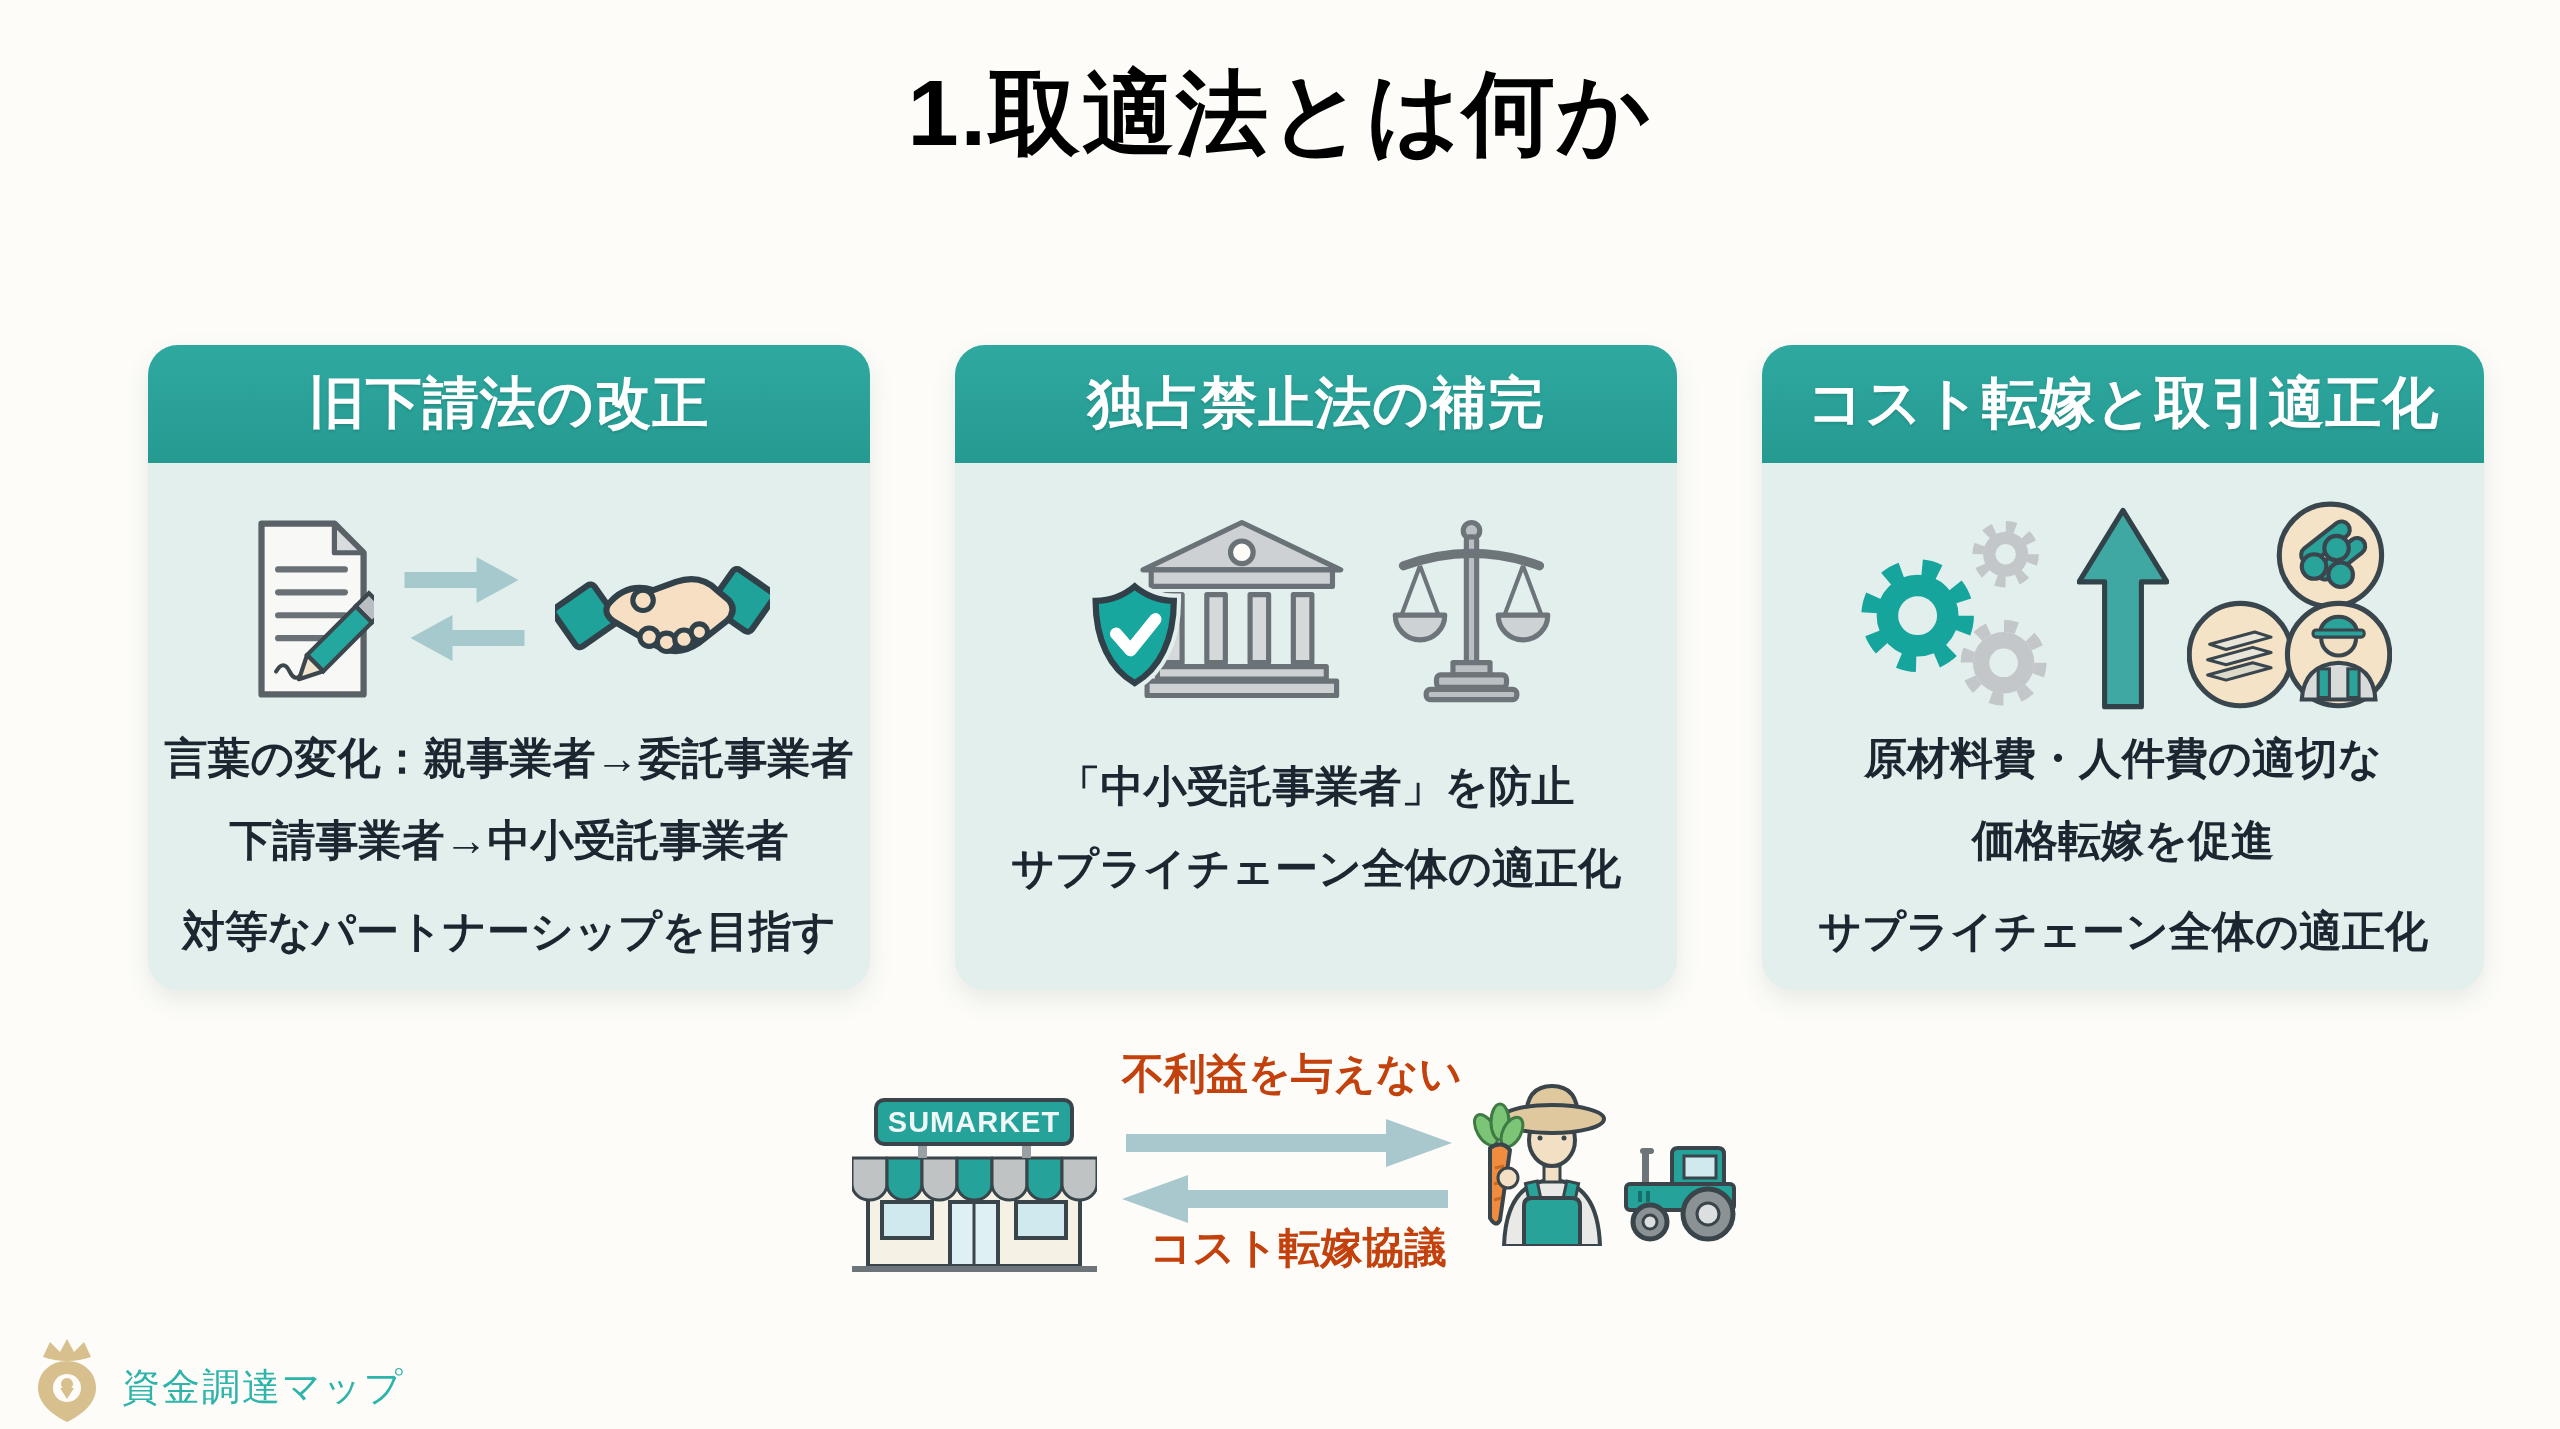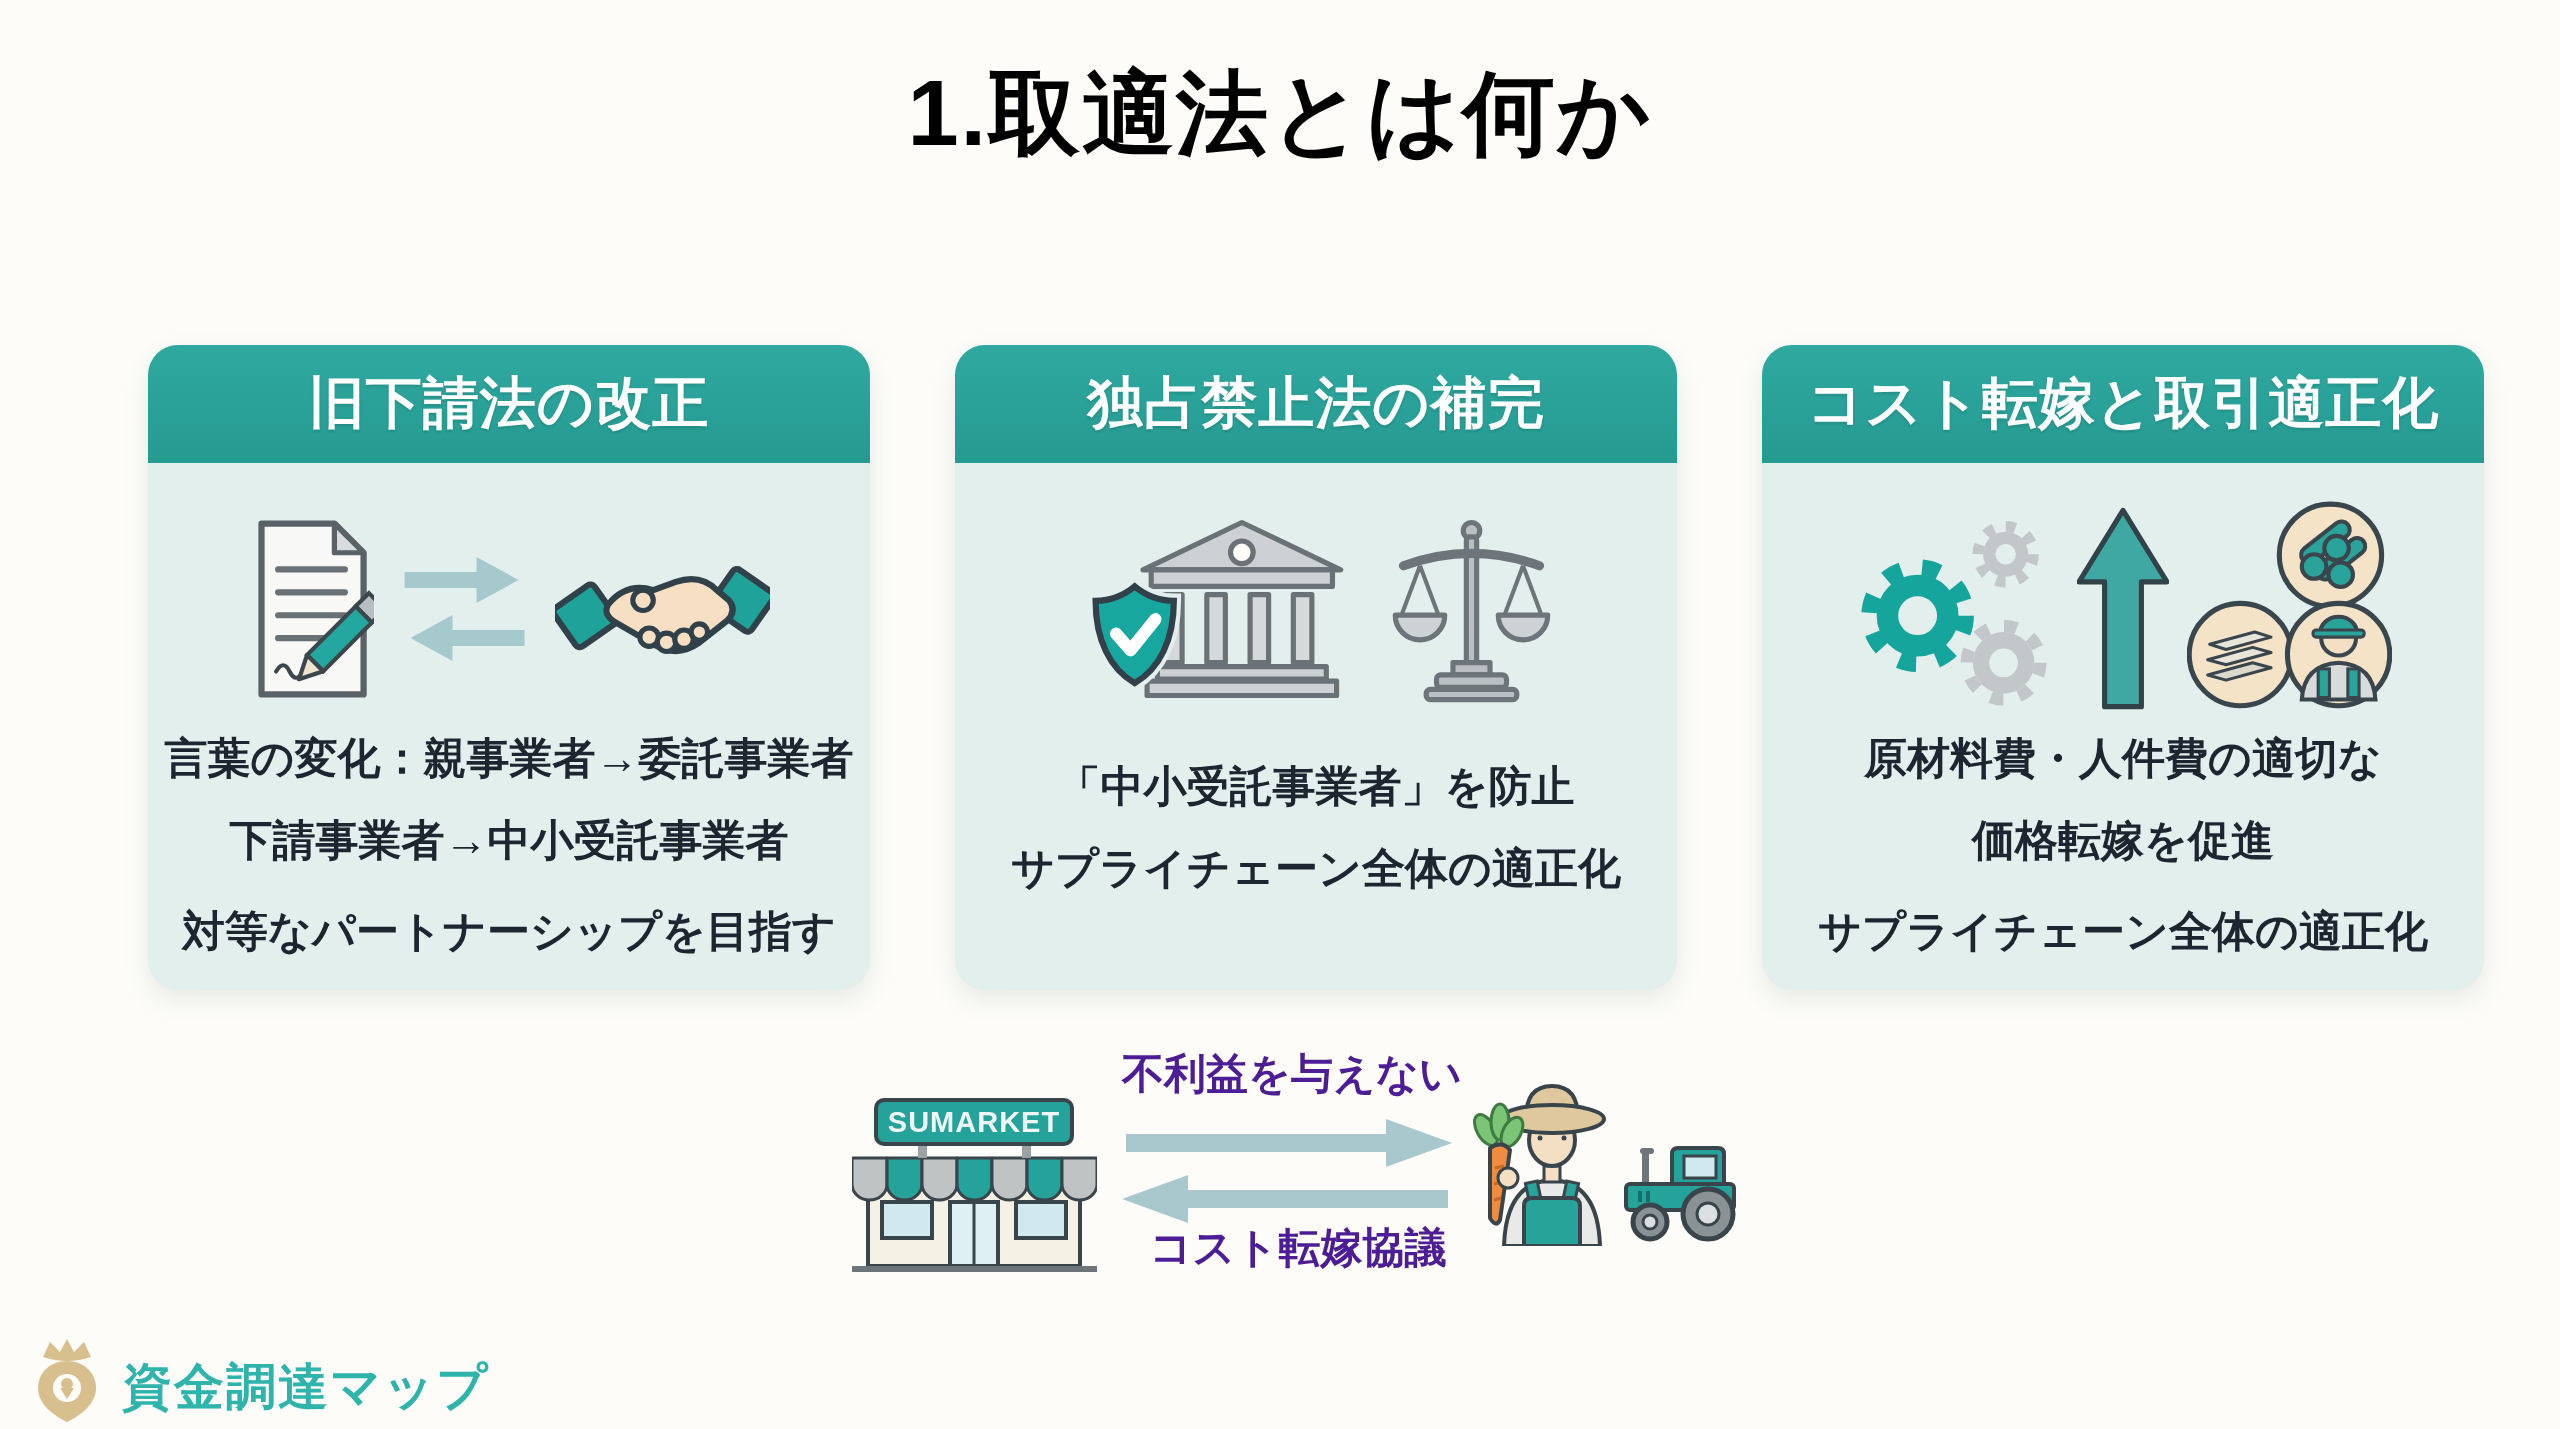--- a/index.html
+++ b/index.html
@@ -38,27 +38,27 @@
   .card-lines { margin-top:2px; text-align:center; }
   .card-lines .line {
     font-size:43px; font-weight:700; color:#1d2630; line-height:1.9;
     white-space:nowrap;
   }
   .card-lines .line.gap { margin-top:10px; }
   .card:nth-child(2) .card-lines { margin-top:30px; }
 
   .flow-label {
     position:absolute; width:460px; text-align:center;
-    font-size:42px; font-weight:800; color:#4c1d95; white-space:nowrap;
+    font-size:42px; font-weight:800; color:#c2410c; white-space:nowrap;
   }
   .abs { position:absolute; }
 
   .footer-logo { position:absolute; left:26px; top:1336px; display:flex; align-items:center; }
   .footer-logo-text {
-    margin-left:14px; font-size:50px; font-weight:700; color:#2eb4ab; letter-spacing:2px;
+    margin-left:14px; font-size:38px; font-weight:400; color:#2eb4ab; letter-spacing:2px;
     padding-top:14px;
   }
 </style>
 </head>
 <body>
 
 <div id="page">
 
   <div class="page-title">1.取適法とは何か</div>
 

